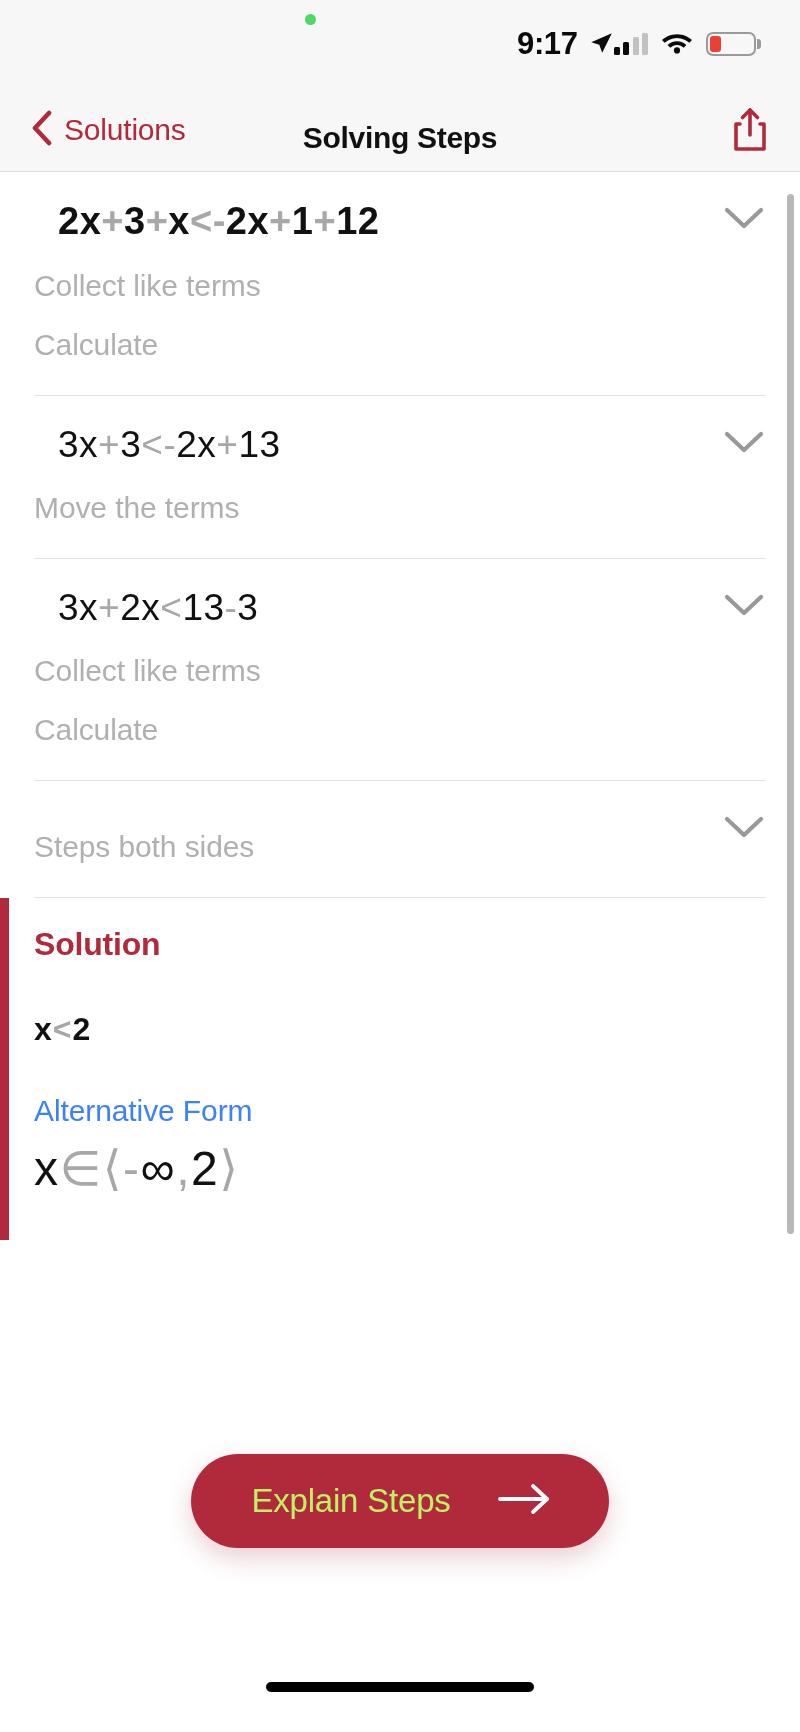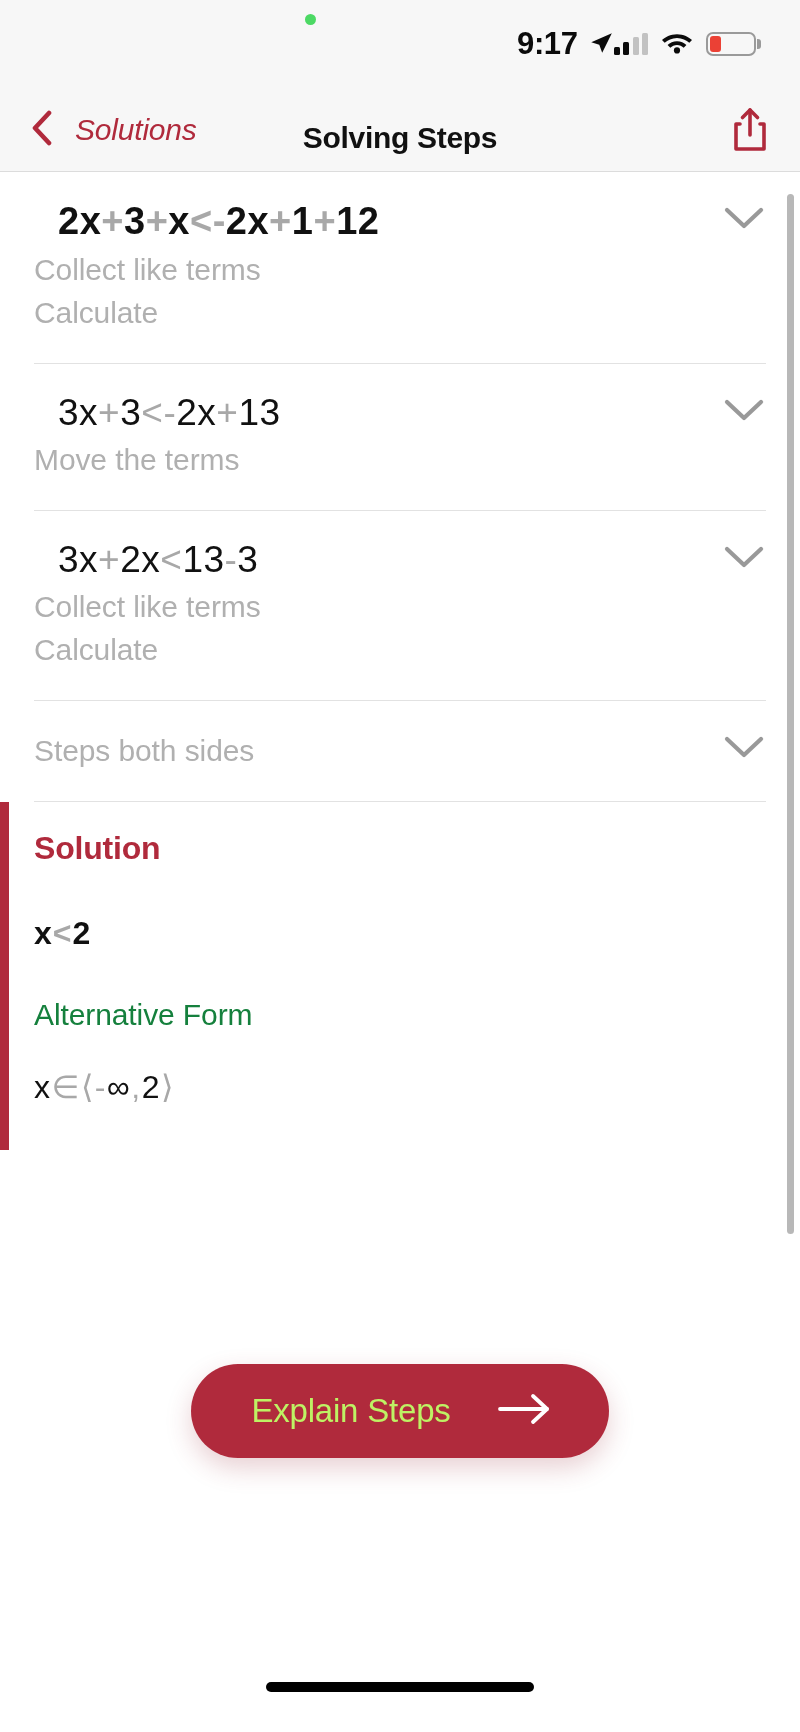--- a/index.html
+++ b/index.html
@@ -71,24 +71,23 @@
     background:#f7f7f7;
     border-bottom:1px solid #dcdcdc;
     display:flex;
     align-items:center;
     position:relative;
     padding:0 30px;
   }
   #back-button{
     display:flex;
     align-items:center;
-    gap:23px;
+    gap:12px;
     cursor:pointer;
     z-index:2;
-    font-style:italic;
   }
   #back-label{
     font-size:30px;
     color:#b02a3c;
     letter-spacing:-0.2px;
   }
   #nav-title{
     position:absolute;
     left:0; right:0;
     text-align:center;
@@ -144,21 +143,21 @@
     line-height:1.25;
     white-space:nowrap;
     margin-left:24px;
   }
   .expr.bold{ font-weight:700; font-size:38px; }
   .op{ color:#a8a8a8; }
   .step-hint{
     font-size:30px;
     color:#b0b0b0;
     line-height:1.32;
-    margin-top:4px;
+    margin-top:20px;
     letter-spacing:-0.1px;
   }
   .chevron{
     position:absolute;
     right:0;
     top:32px;
     cursor:pointer;
   }
 
   
@@ -185,22 +184,22 @@
     color:#111111;
     letter-spacing:1px;
   }
   #alt-form-heading{
     margin-top:46px;
     font-size:30px;
     color:#b02a3c;
     letter-spacing:-0.1px;
   }
   #alt-form-value{
-    margin-top:36px;
-    font-size:32px;
+    margin-top:12px;
+    font-size:48px;
     color:#111111;
     letter-spacing:1.5px;
   }
 
   
   #button-zone{
     display:flex;
     justify-content:center;
     padding-top:214px;
   }
@@ -337,21 +336,21 @@
             </svg></span>
         </div>
       </div>
       <div class="step-sep"></div>
     </div>
 
   <div id="solution-block">
     <div id="solution-accent" style="background: rgb(176, 42, 60);"></div>
     <div id="solution-heading" style="color: rgb(176, 42, 60);">Solution</div>
     <div id="solution-result"><span>x</span><span class="op">&lt;</span><span>2</span></div>
-    <div id="alt-form-heading" style="color: #15803d;">Alternative Form</div>
+    <div id="alt-form-heading" style="color: #3b82f6;">Alternative Form</div>
     <div id="alt-form-value"><span>x</span><span class="op">∈</span><span class="op">⟨</span><span class="op">-</span><span>∞</span><span class="op">,</span><span>2</span><span class="op">⟩</span></div>
   </div>
 
   <div id="button-zone">
     <button id="explain-steps-button" style="background: rgb(176, 42, 60);">
       <span id="explain-steps-label">Explain Steps</span>
       <span>
         <svg width="56" height="34" viewBox="0 0 56 34">
           <path d="M3 17 L50 17" stroke="#ffffff" stroke-width="3.8" stroke-linecap="round"></path>
           <path d="M36 4 L50 17 L36 30" stroke="#ffffff" stroke-width="3.8" fill="none" stroke-linecap="round" stroke-linejoin="round"></path>

